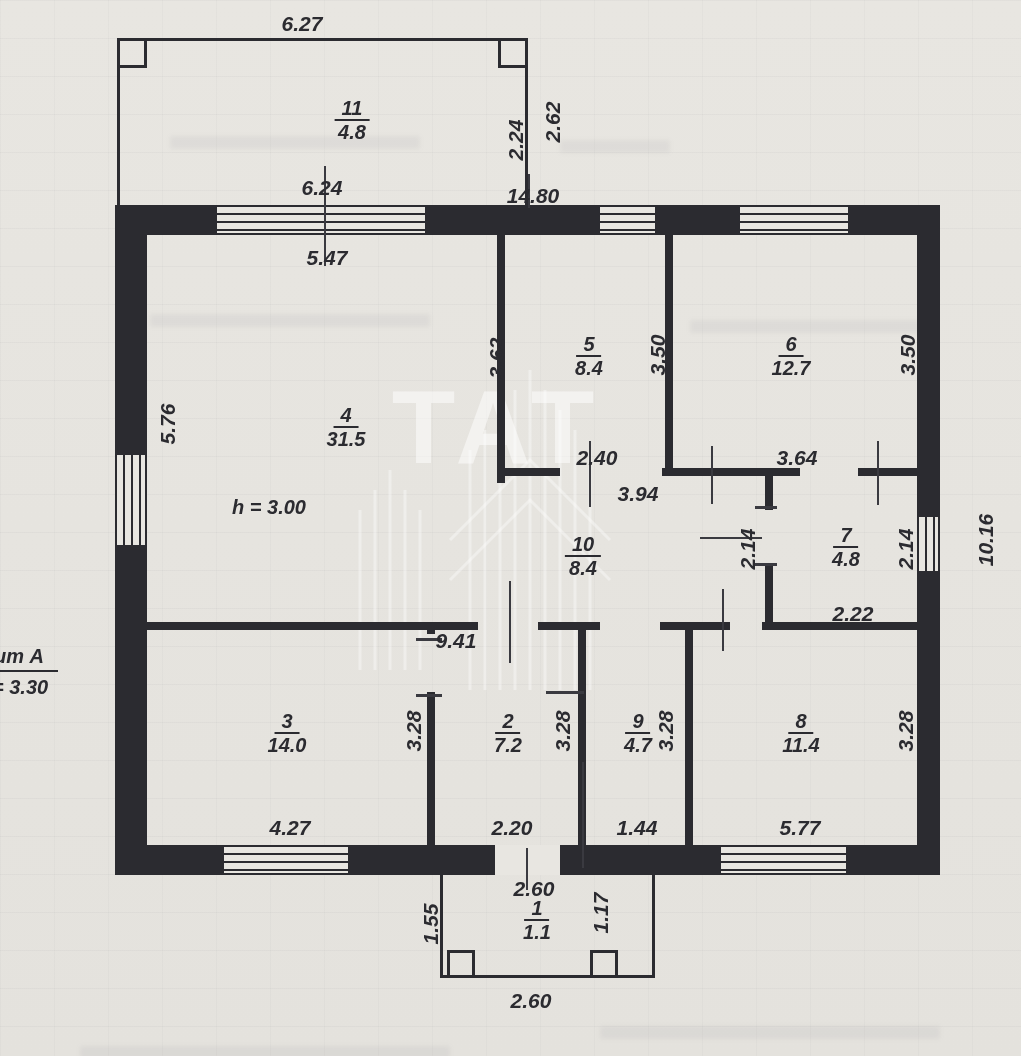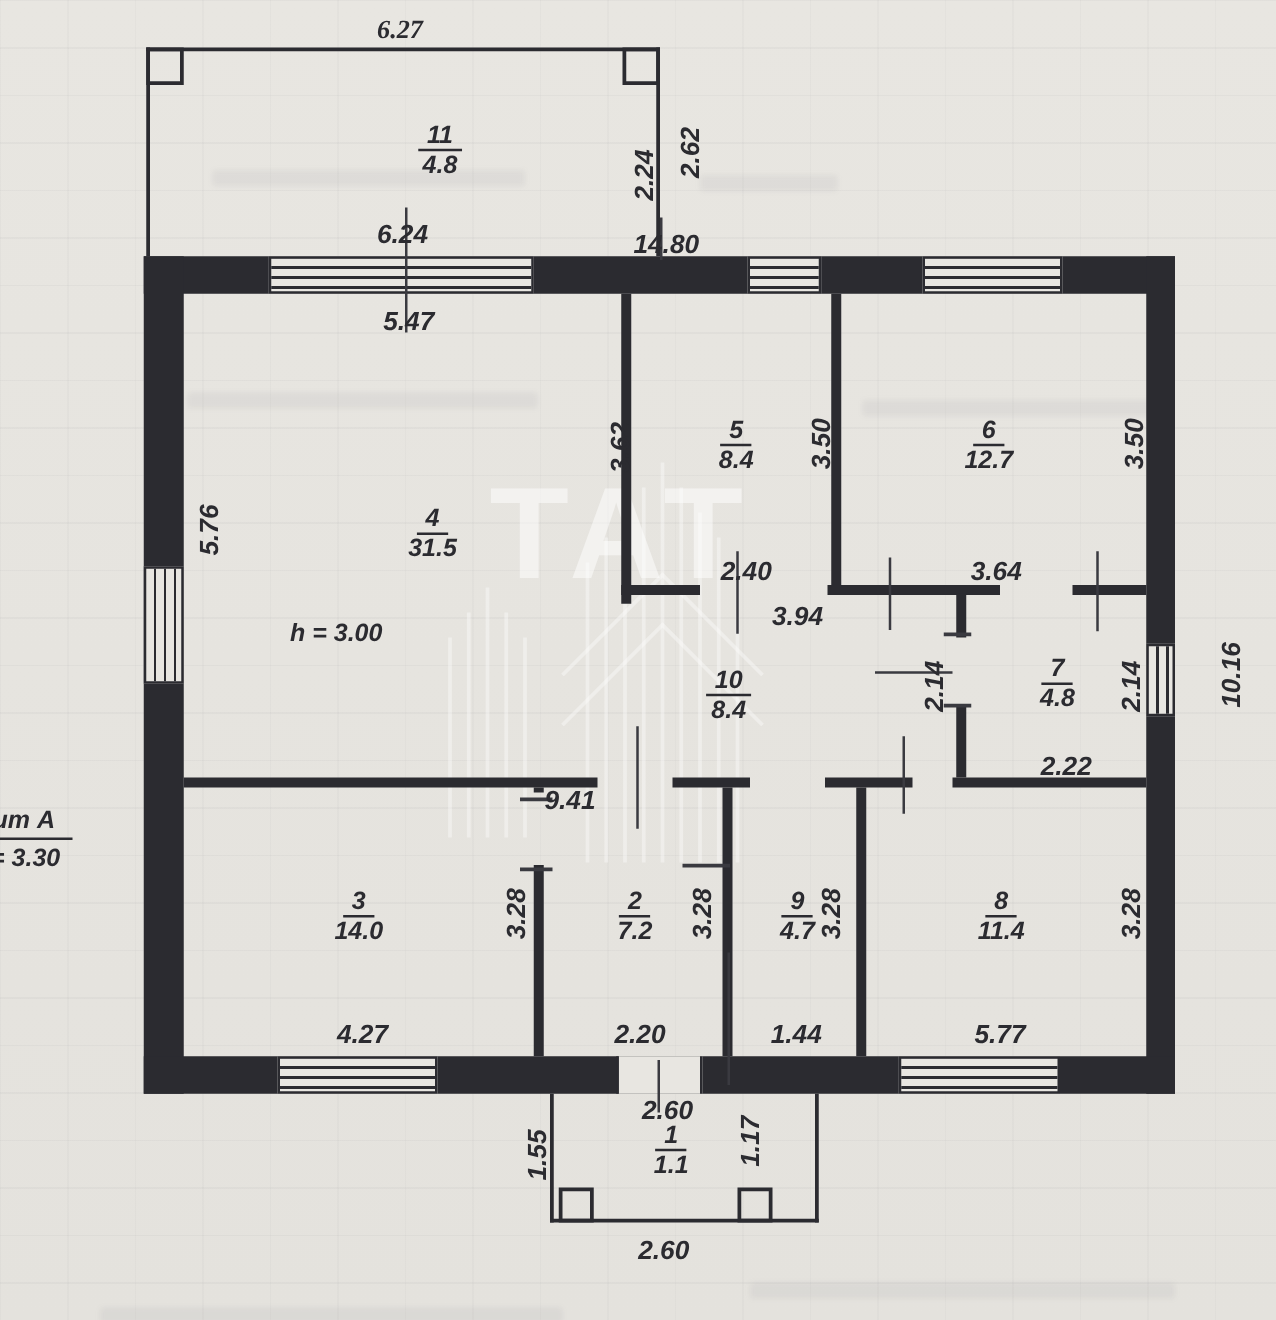--- a/index.html
+++ b/index.html
@@ -171,21 +171,21 @@
   </div>
   <div class="room" style="left:583px;top:556px;">
     <span class="rnum">10</span>
       <span class="rarea">8.4</span>
   </div>
   <div class="room" style="left:352px;top:120px;">
     <span class="rnum">11</span>
       <span class="rarea">4.8</span>
   </div>
 
-  <span class="dim" style="left:320px;top:24px;font-family:Liberation Serif, serif;">6.27</span>
+  <span class="dim" style="left:302px;top:24px;">6.27</span>
   <span class="dim v" style="left:516px;top:140px;">2.24</span>
   <span class="dim v" style="left:553px;top:122px;">2.62</span>
   <span class="dim" style="left:322px;top:188px;">6.24</span>
   <span class="dim" style="left:533px;top:196px;">14.80</span>
   <span class="dim" style="left:327px;top:258px;">5.47</span>
   <span class="dim v" style="left:497px;top:358px;">3.62</span>
   <span class="dim v" style="left:658px;top:355px;">3.50</span>
   <span class="dim v" style="left:908px;top:355px;">3.50</span>
   <span class="dim v" style="left:168px;top:424px;">5.76</span>
   <span class="dim" style="left:597px;top:458px;">2.40</span>

